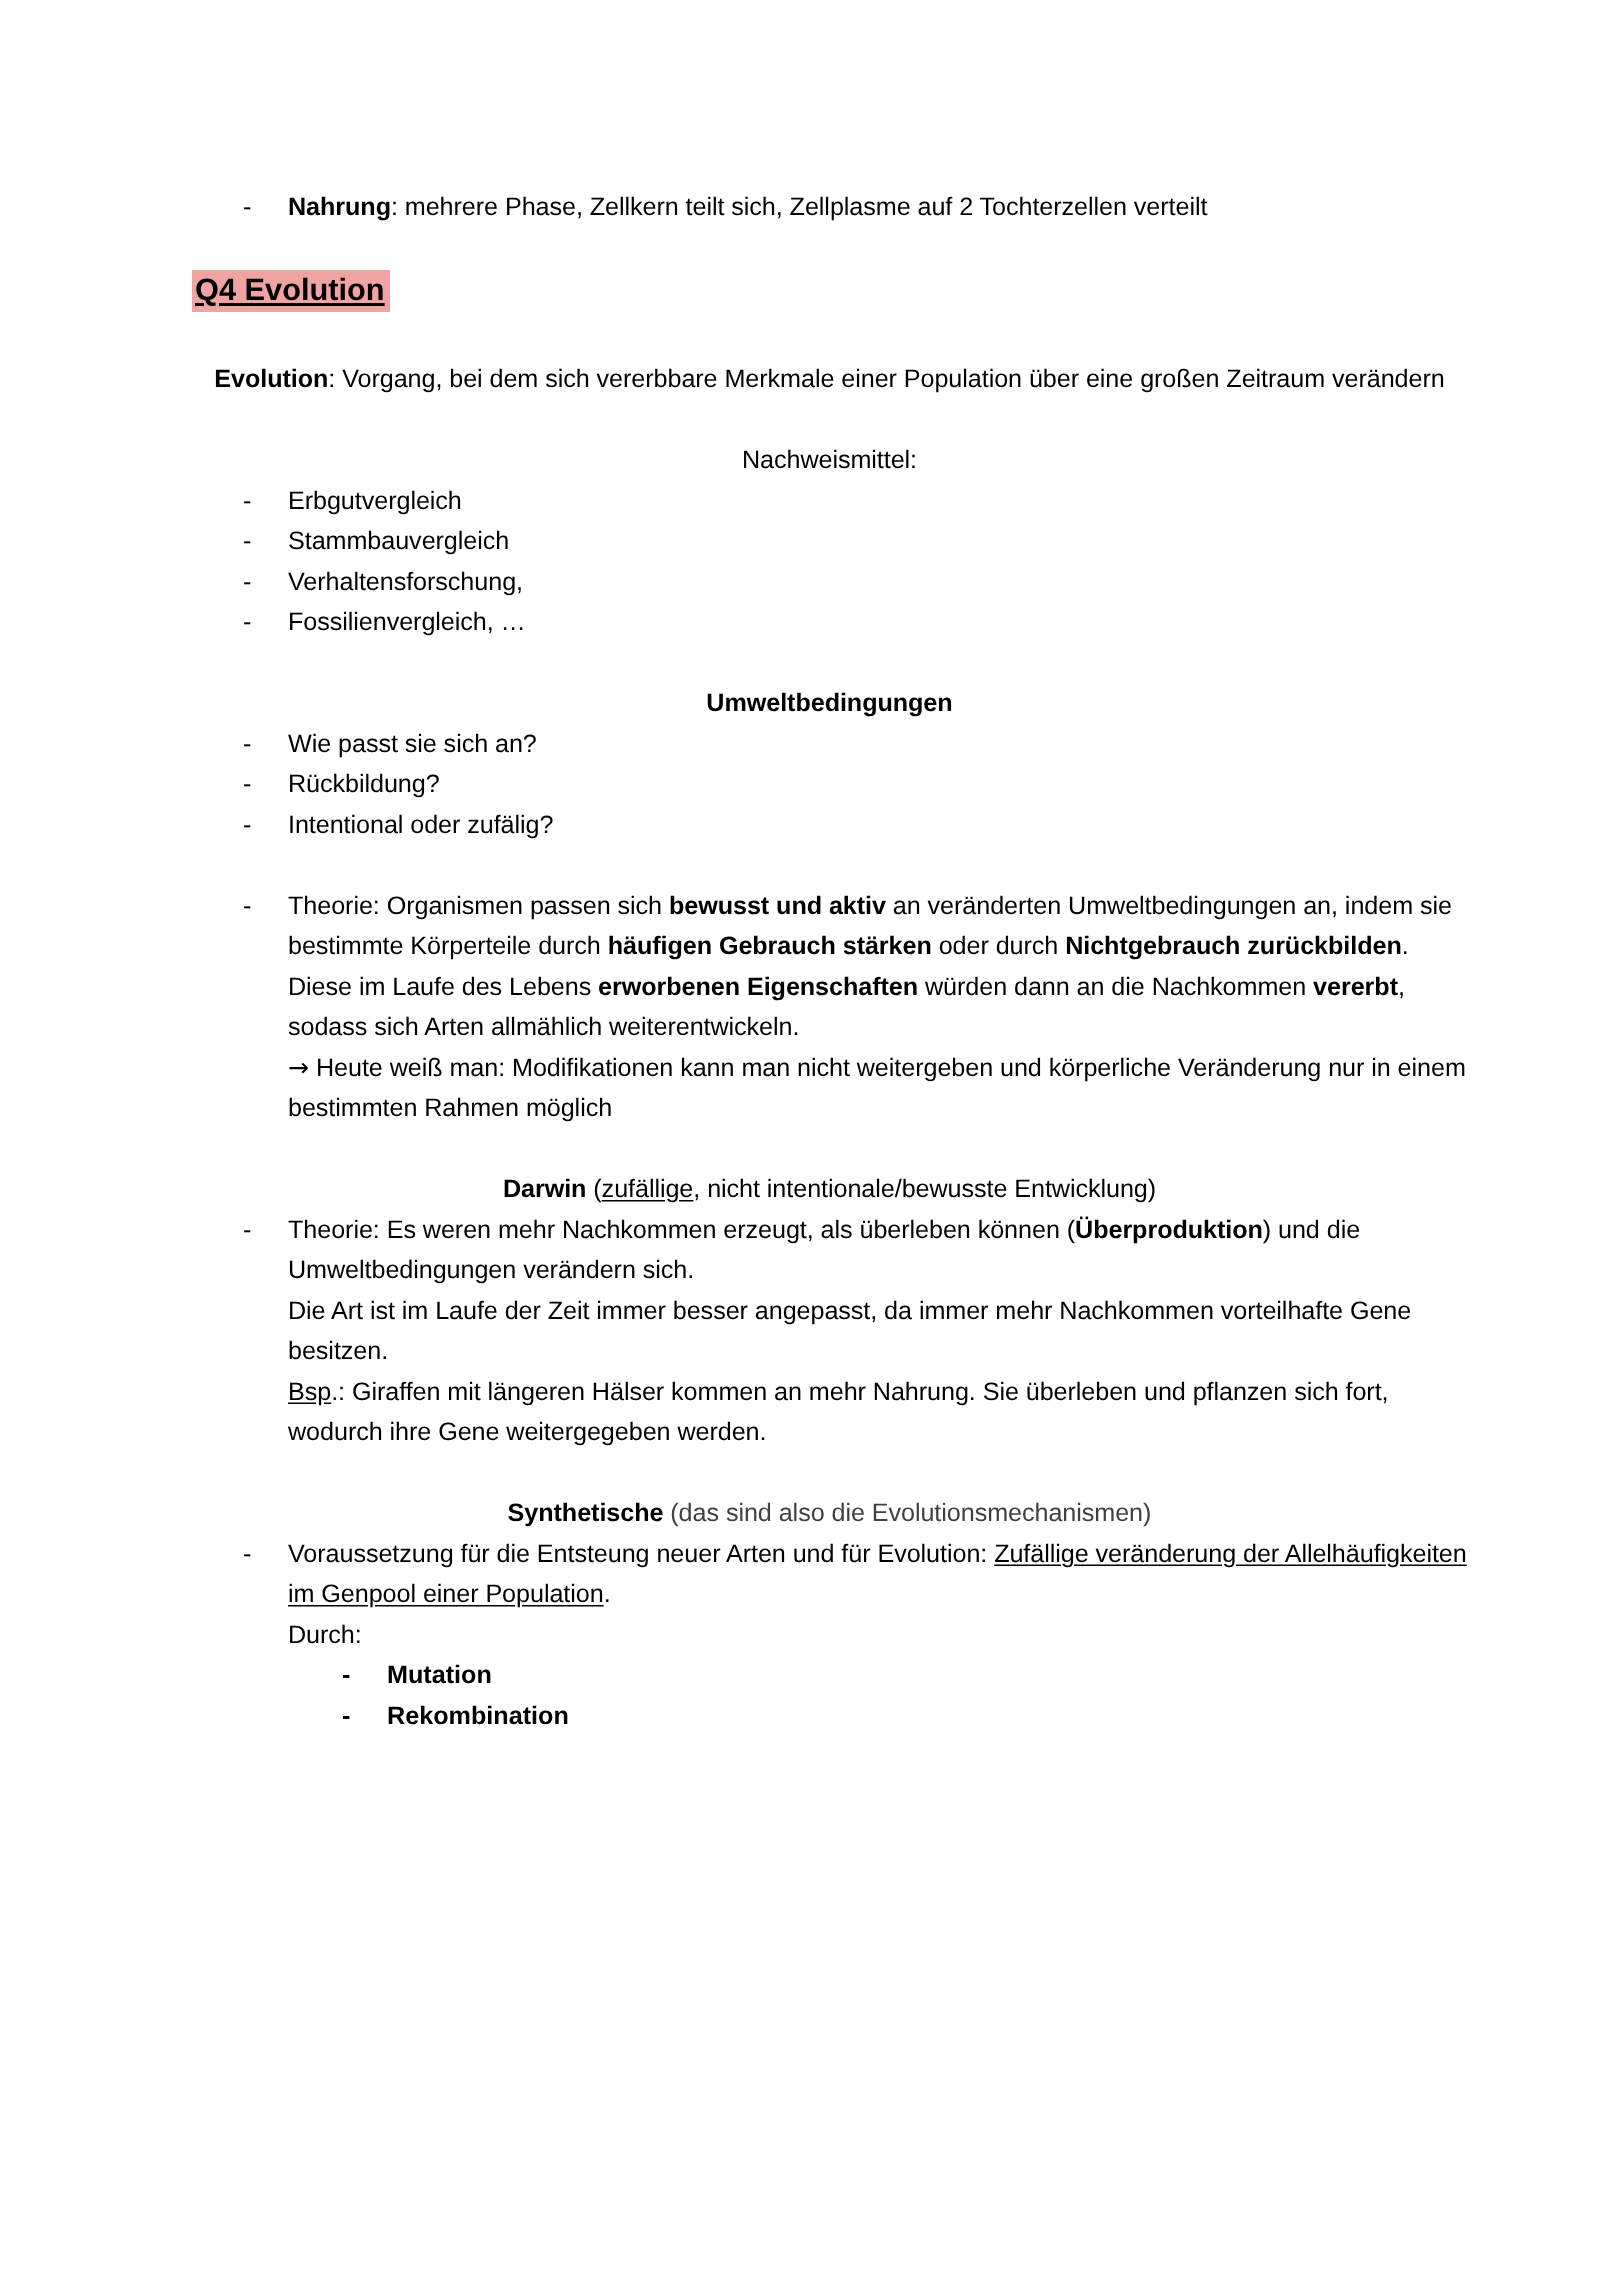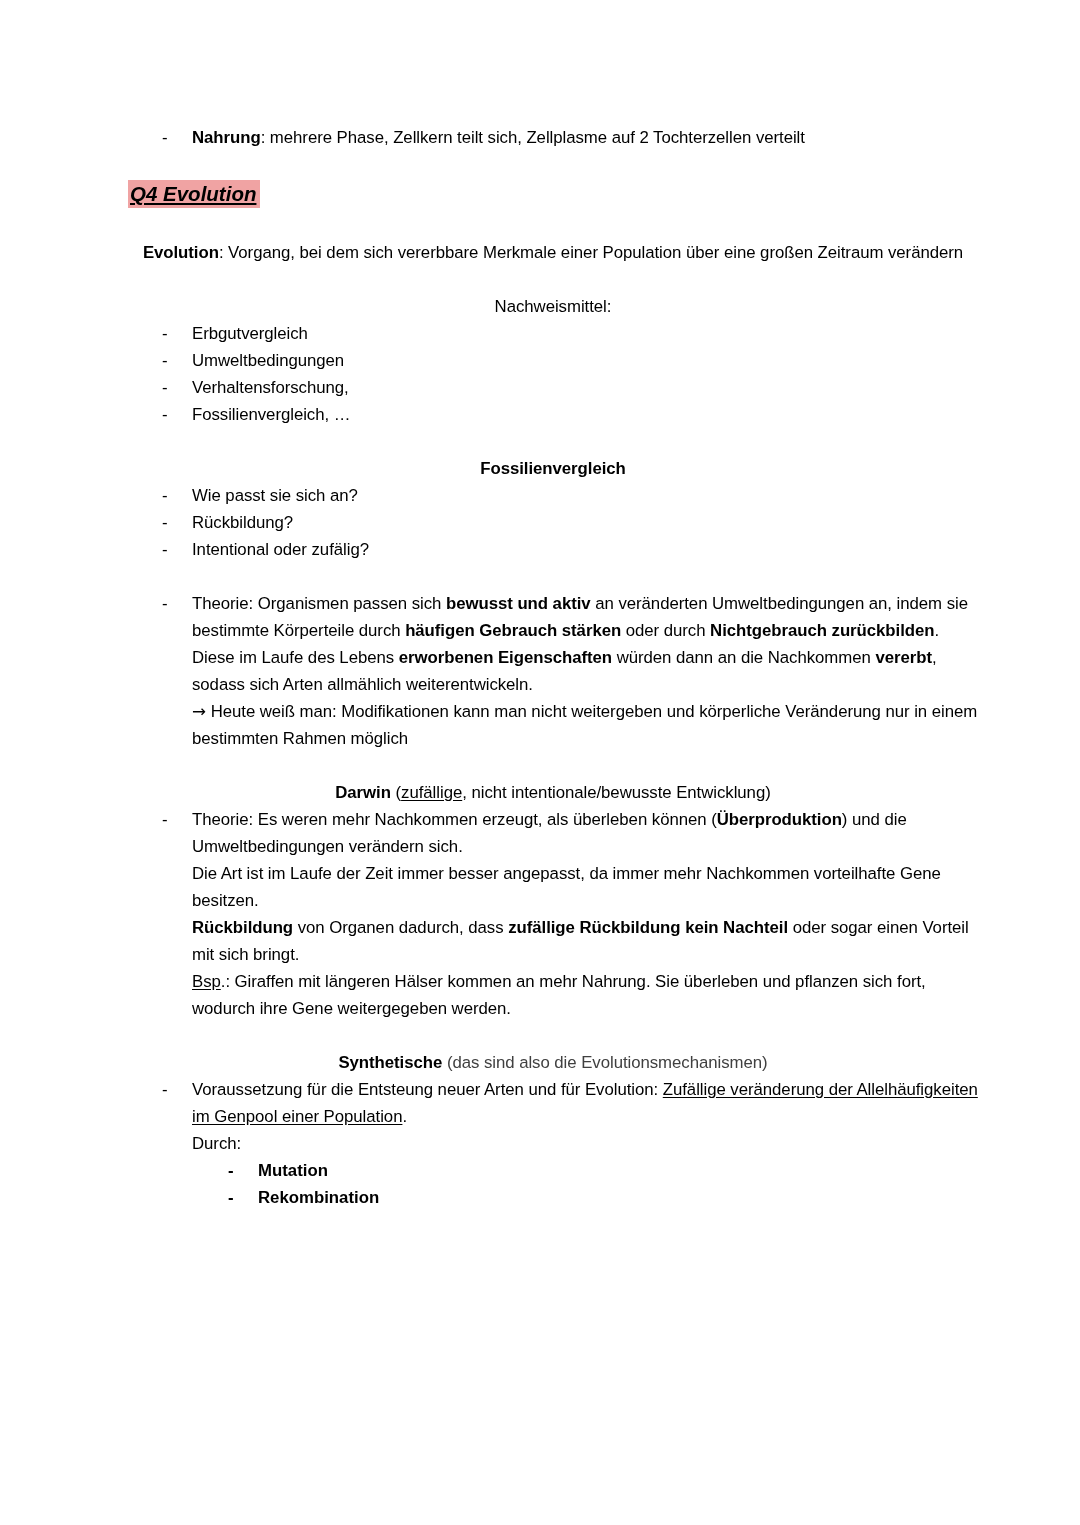--- a/index.html
+++ b/index.html
@@ -50,21 +50,20 @@
   }
   .heading-hl {
     display: inline;
     font-size: 20.5px;
     font-weight: bold;
     text-decoration: underline;
     text-underline-offset: 2px;
     background-color: #f0a3a3;
     padding: 2px 4px 3px 2px;
     box-decoration-break: clone;
-    font-style: italic;
     -webkit-box-decoration-break: clone;
   }
 
   
   .bullets {
     list-style: none;
     margin: 0;
     padding: 0;
   }
   .bullet {
@@ -139,36 +138,36 @@
     <div class="spacer-lg"></div>
 
     <p class="para">Nachweismittel:</p>
     <ul class="bullets">
       <li class="bullet">
         <span class="dash">-</span>
         <span>Erbgutvergleich</span>
       </li>
       <li class="bullet">
         <span class="dash">-</span>
-        <span>Umweltbedingungen</span>
+        <span>Stammbauvergleich</span>
       </li>
       <li class="bullet">
         <span class="dash">-</span>
         <span>Verhaltensforschung,</span>
       </li>
       <li class="bullet">
         <span class="dash">-</span>
         <span>Fossilienvergleich, …</span>
       </li>
     </ul>
 
     <div class="spacer-lg"></div>
 
     <p class="para">
-      <b>Fossilienvergleich</b>
+      <b>Umweltbedingungen</b>
     </p>
     <ul class="bullets">
       <li class="bullet">
         <span class="dash">-</span>
         <span>Wie passt sie sich an?</span>
       </li>
       <li class="bullet">
         <span class="dash">-</span>
         <span>Rückbildung?</span>
       </li>
@@ -195,23 +194,20 @@
     <p class="para">
       <b>Darwin</b><span> (</span><span class="u">zufällige</span><span>, nicht intentionale/bewusste Entwicklung)</span>
     </p>
     <ul class="bullets">
       <li class="bullet">
         <span class="dash">-</span>
         <span>Theorie: Es weren mehr Nachkommen erzeugt, als überleben können (</span><b>Überproduktion</b><span>) und die Umweltbedingungen verändern sich.</span>
       </li>
     </ul>
     <p class="bullet-cont">Die Art ist im Laufe der Zeit immer besser angepasst, da immer mehr Nachkommen vorteilhafte Gene besitzen.</p>
-    <p class="bullet-cont">
-      <b>Rückbildung</b><span> von Organen dadurch, dass </span><b>zufällige Rückbildung kein Nachteil</b><span> oder sogar einen Vorteil mit sich bringt.</span>
-    </p>
     <p class="bullet-cont">
       <span class="u">Bsp</span><span>.: Giraffen mit längeren Hälser kommen an mehr Nahrung. Sie überleben und pflanzen sich fort, wodurch ihre Gene weitergegeben werden.</span>
     </p>
 
     <div class="spacer-lg"></div>
 
     <p class="para">
       <b>Synthetische</b><span class="grey">  (das sind also die Evolutionsmechanismen)</span>
     </p>
     <ul class="bullets">

